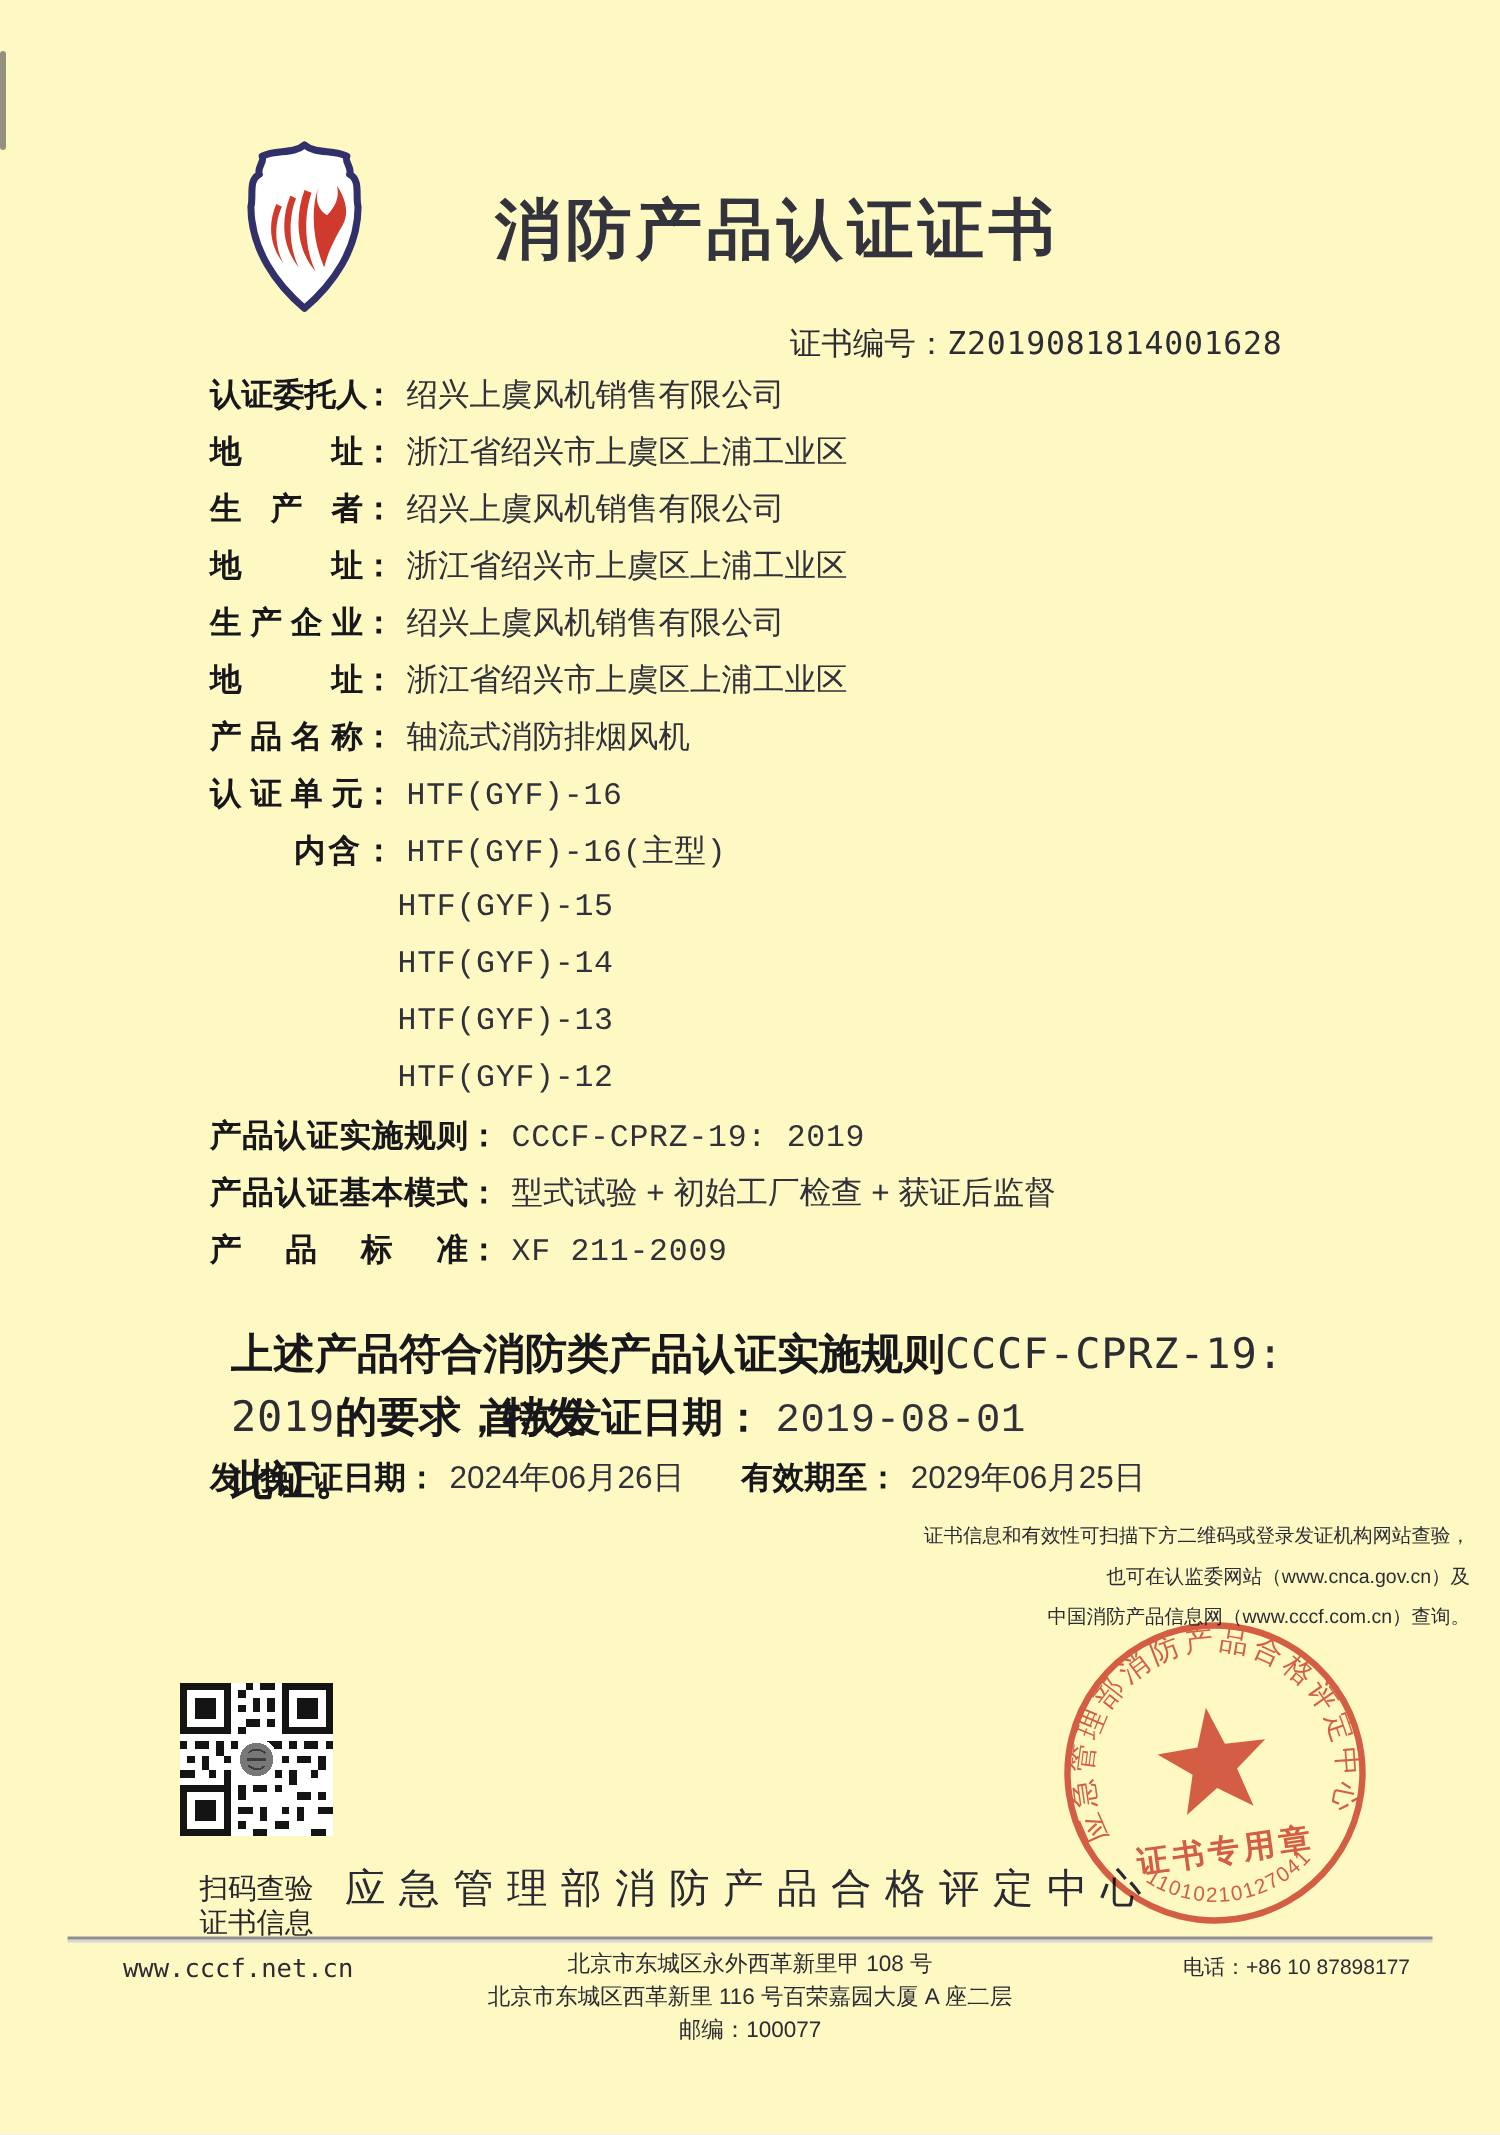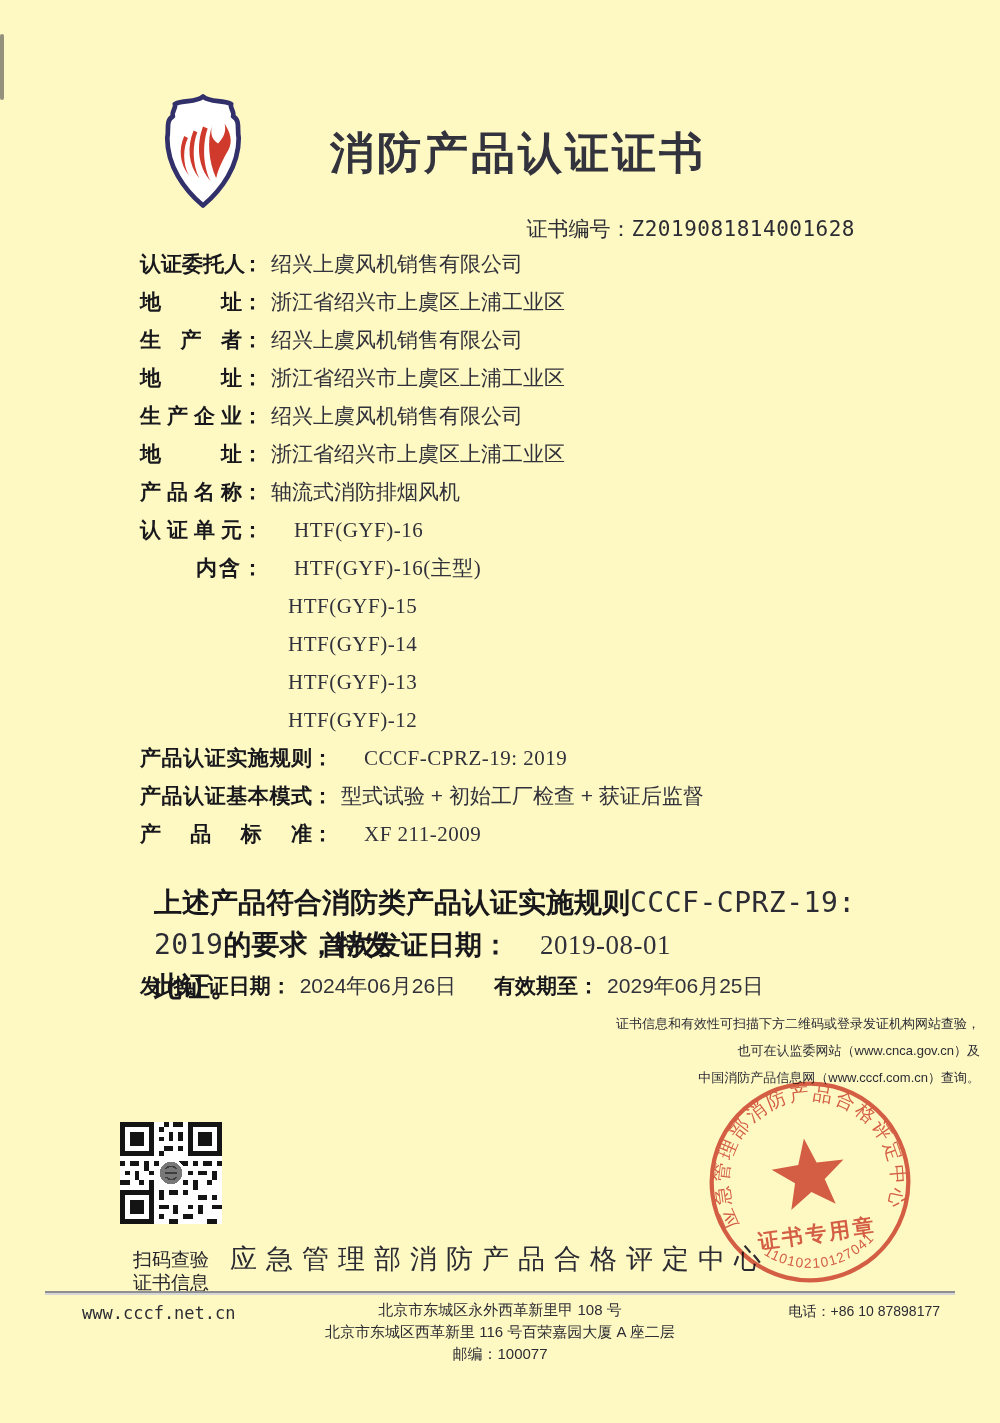--- a/index.html
+++ b/index.html
@@ -40,21 +40,21 @@
   }
   .flabel.na{text-align:right;text-align-last:right;letter-spacing:2px;}
   .flabel2{
     display:inline-block;width:172px;
     font-weight:700;color:#17171c;
     text-align:justify;text-align-last:justify;
     vertical-align:top;
   }
   .fcolon{font-weight:700;color:#17171c;}
   .fval{padding-left:8px;color:#31313b;}
-  .mono{font-family:Liberation Serif, serif;letter-spacing:.5px;margin-left:23px;}
+  .mono{font-family:Liberation Mono, monospace;letter-spacing:.5px;}
   .row.indent{padding-left:125px;color:#31313b;}
 
   
   .statement{
     position:absolute;left:140px;top:882px;width:760px;
     font-size:28px;line-height:42px;font-weight:700;color:#17171c;margin-left:14px;
   }
   .statement .code{font-weight:400;font-family:"DejaVu Sans Mono",monospace;letter-spacing:.5px;color:#2c2c34;}
 
   

